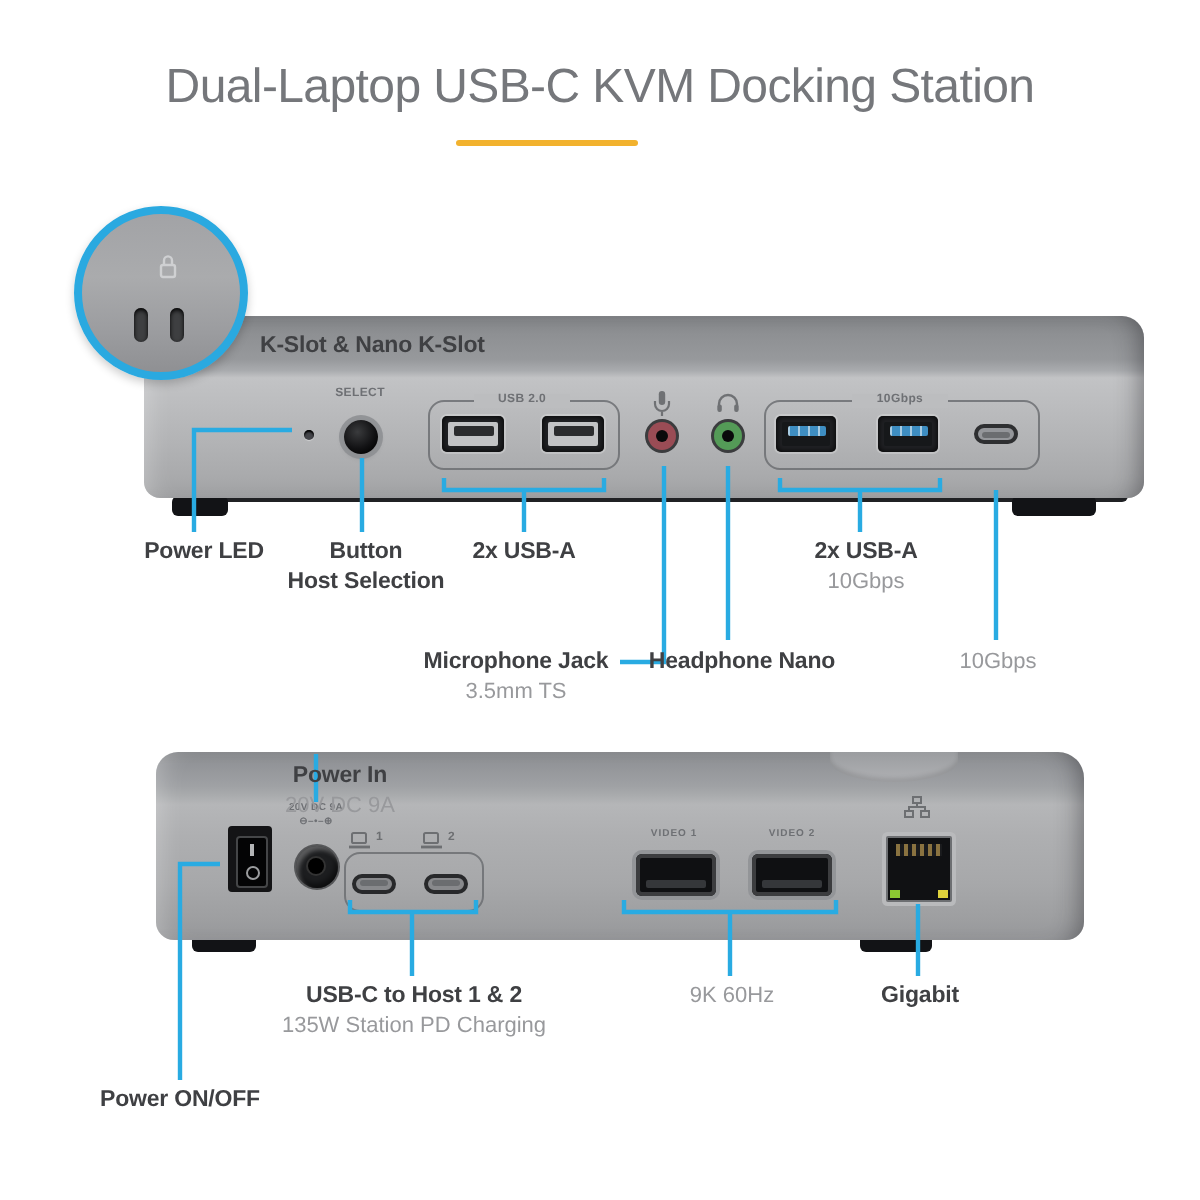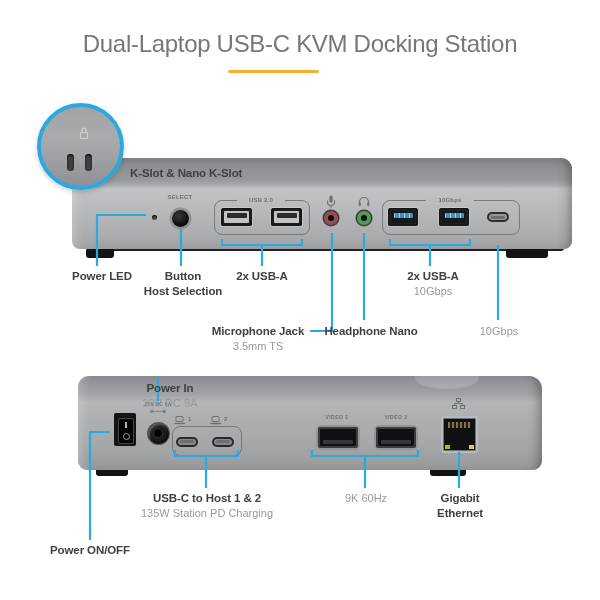--- a/index.html
+++ b/index.html
@@ -282,19 +282,18 @@
 
   <div class="lbl" style="left:132px;top:491px;">
     <span class="b">USB-C to Host 1 &amp; 2</span>
     <span class="g">135W Station PD Charging</span>
   </div>
   <div class="lbl" style="left:291px;top:491px;">
     <span class="g">9K 60Hz</span>
   </div>
   <div class="lbl" style="left:385px;top:491px;">
     <span class="b">Gigabit</span>
-    <span class="b">Ethernet</span>
   </div>
   <div class="lbl left" style="left:50px;top:543px;width:160px;">
     <span class="b">Power ON/OFF</span>
   </div>
 
 </div>
 
 </body></html>

